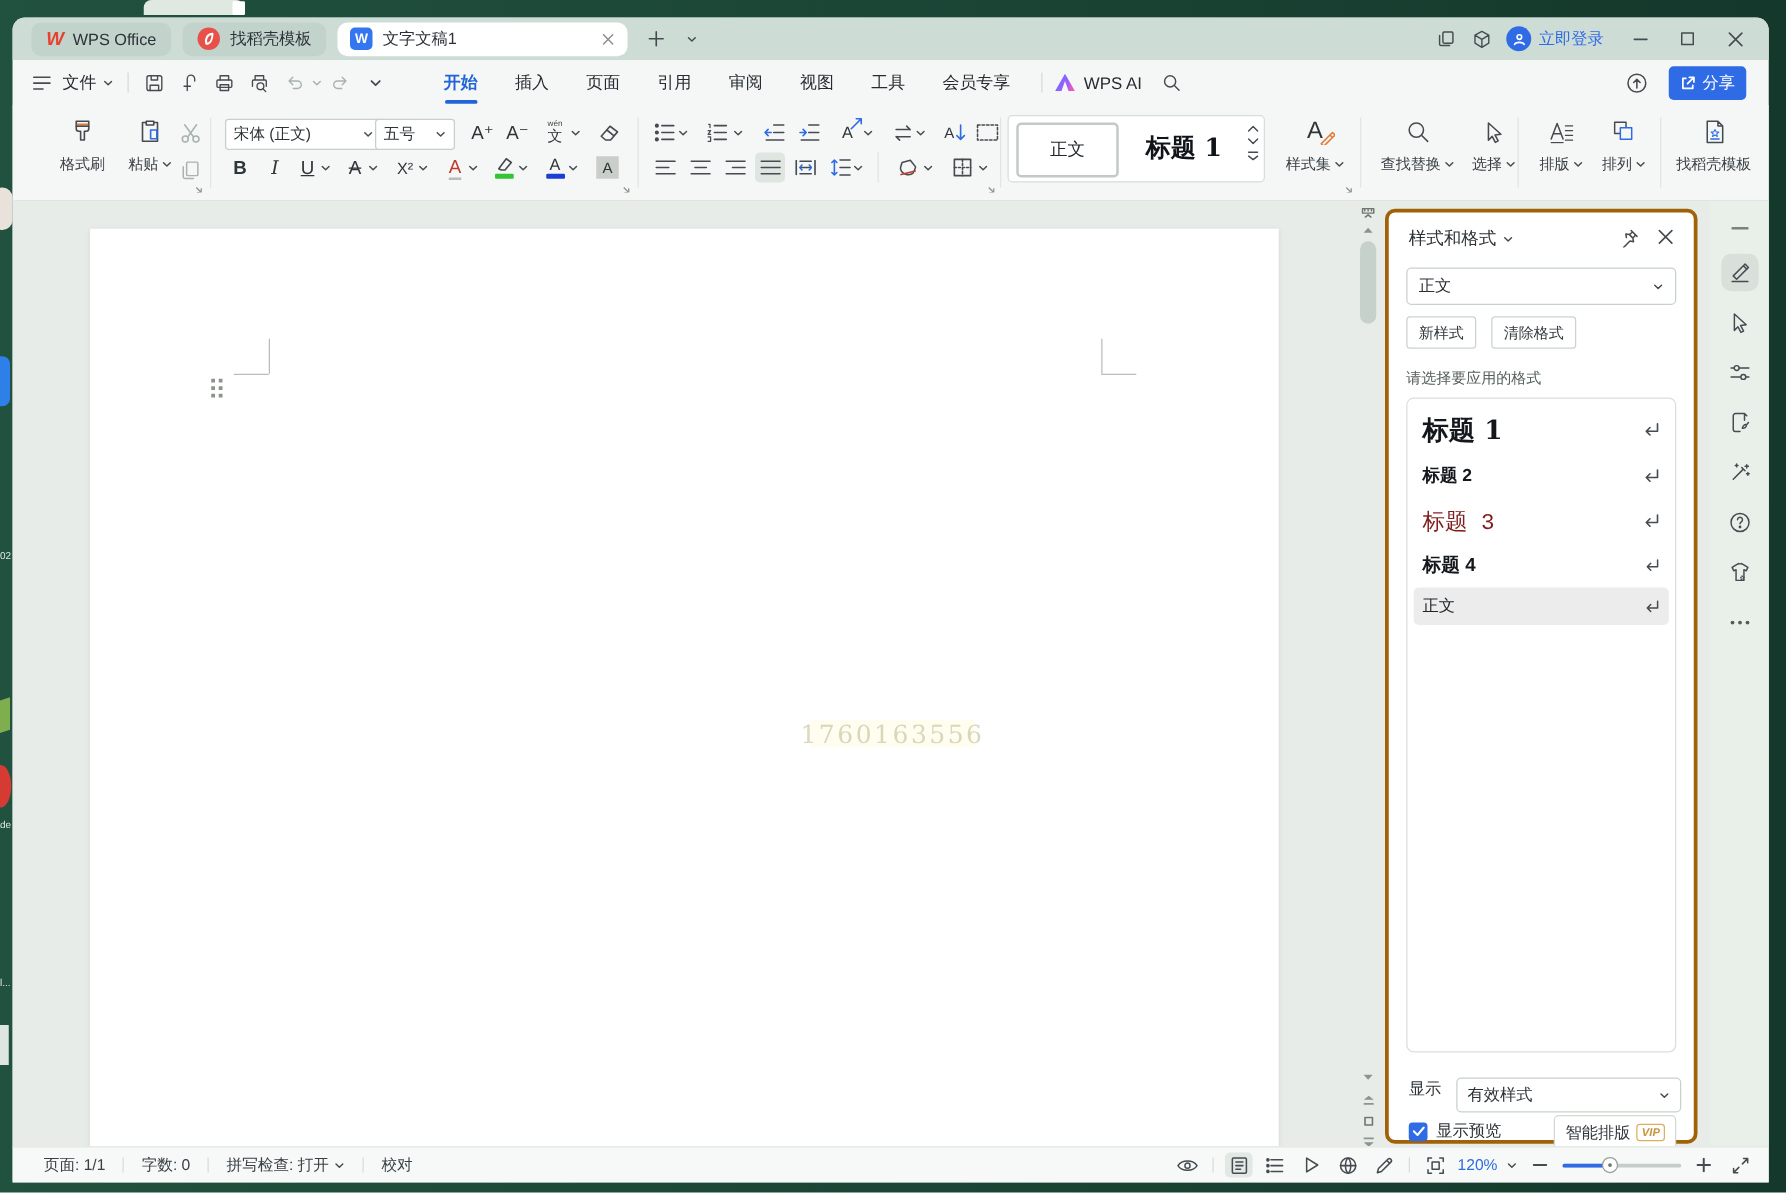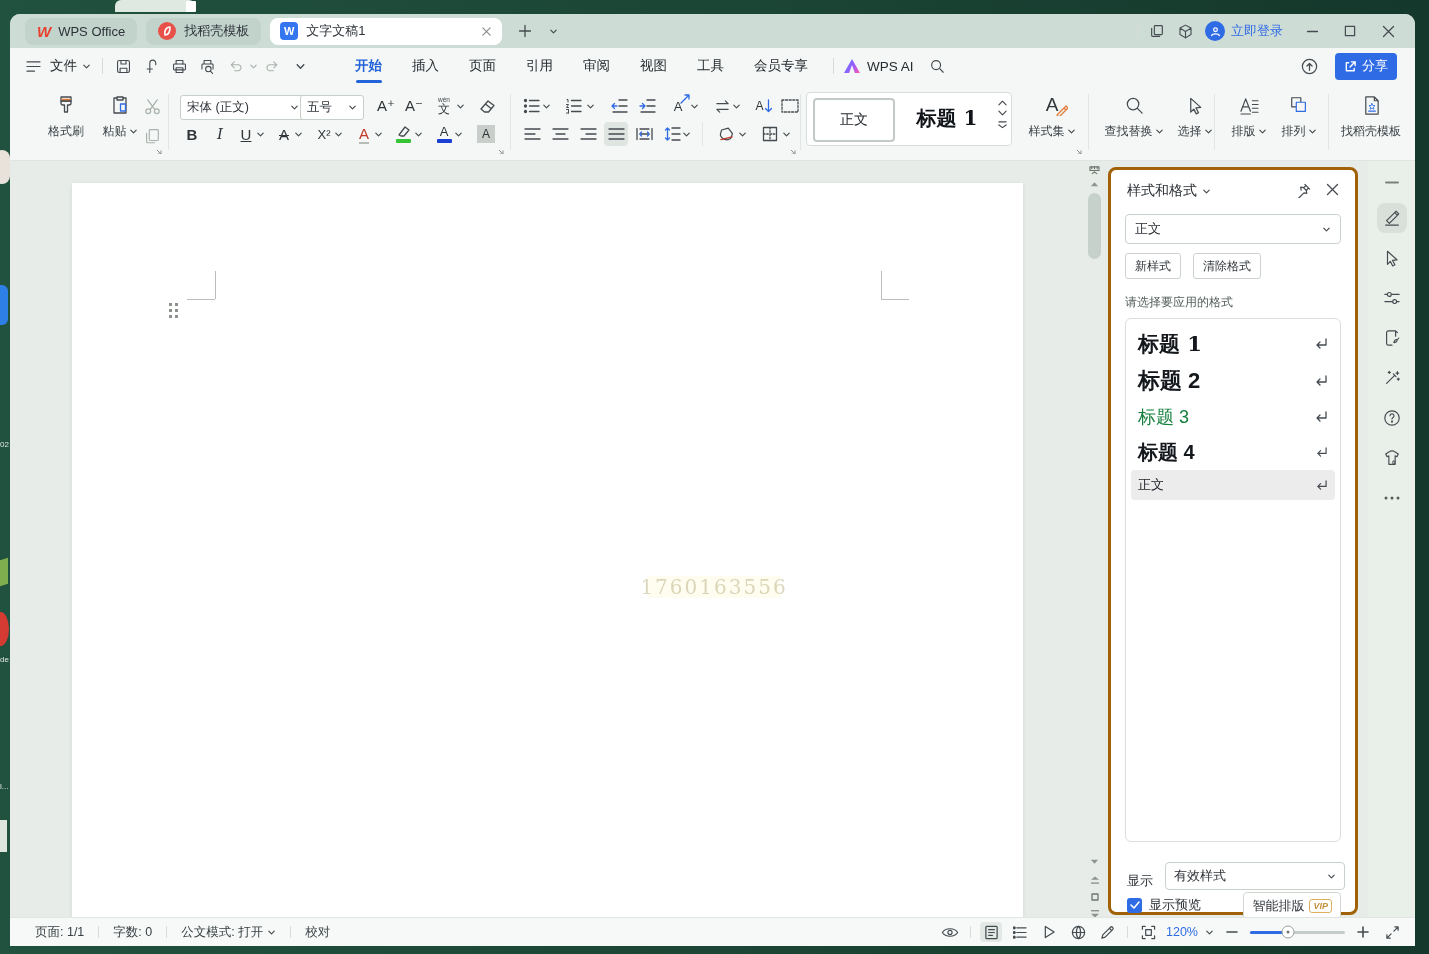--- a/index.html
+++ b/index.html
@@ -63,21 +63,21 @@
   #ptitle{position:absolute;left:16px;top:12px;font-size:14px;color:#2c3136;display:flex;align-items:center;gap:5px;}
   #pcombo{position:absolute;left:14px;top:44px;right:14px;height:28px;border:1px solid #c9d1cb;border-radius:4px;
     display:flex;align-items:center;justify-content:space-between;padding:0 9px;font-size:13px;color:#2c3136;}
   .pbtn{position:absolute;top:83px;height:24px;border:1px solid #ccd3ce;border-radius:3px;background:#fff;
     font-size:12px;color:#33383d;display:flex;align-items:center;justify-content:center;padding:0 9px;}
   #pprompt{position:absolute;left:14px;top:124px;font-size:12px;color:#55605a;}
   #plist{position:absolute;left:14px;right:14px;top:148px;height:522px;border:1px solid #d9dfda;border-radius:6px;background:#fff;overflow:hidden;}
   .pitem{position:relative;display:flex;align-items:center;justify-content:space-between;padding:0 12px;color:#14181c;}
   .pret svg{display:block;}
   .psel{background:#ececec;border-radius:4px;margin:0 5px;padding:0 7px;}
-  #pdisp{position:absolute;left:16px;top:692px;font-size:13px;color:#2c3136;display:flex;align-items:flex-end;width:218px;}
+  #pdisp{position:absolute;left:16px;top:692px;font-size:13px;color:#2c3136;display:flex;align-items:flex-start;width:218px;}
   #pdispcombo{flex:1;margin-left:12px;height:26px;border:1px solid #c9d1cb;border-radius:4px;display:flex;align-items:center;
     justify-content:space-between;padding:0 8px;font-size:13px;color:#2c3136;}
   #pprev{position:absolute;left:16px;top:726px;display:flex;align-items:center;font-size:13px;color:#2c3136;}
   #chk{width:15px;height:15px;background:#2f6be5;border-radius:3px;margin-right:7px;display:flex;align-items:center;justify-content:center;}
   #smartbtn{position:absolute;right:14px;top:722px;height:26px;border:1px solid #d2d9d3;border-radius:4px;background:#fff;
     display:flex;align-items:center;padding:0 8px;font-size:13px;color:#33383d;gap:5px;}
   #vip{border:1px solid #dcaf5e;color:#c8913c;font-size:9px;font-weight:bold;border-radius:3px;padding:1px 3px;font-style:italic;}
   
   #sidebar{position:absolute;right:0;top:0;bottom:0;width:47px;background:#e9efe9;}
   .sbicon{position:absolute;left:50%;transform:translateX(-50%);display:flex;align-items:center;justify-content:center;width:30px;height:30px;}
@@ -750,37 +750,37 @@
 
       <div id="plist">
         <div class="pitem" style="height:38px;margin-top:6px;font-family:'DejaVu Serif',serif;font-weight:700;font-size:21px;">
           <span>标题 1</span>
           <span class="pret">
               <svg class="ic" width="14" height="12" viewBox="0 0 14 12">
                 <path d="M12 1 V7 H3 M6 4 L3 7 L6 10"></path>
               </svg>
             </span>
         </div>
-        <div class="pitem" style="height:36px;font-weight:700;font-size:22px;">
+        <div class="pitem" style="height:36px;font-weight:700;font-size:14px;">
           <span>标题 2</span>
           <span class="pret">
               <svg class="ic" width="14" height="12" viewBox="0 0 14 12">
                 <path d="M12 1 V7 H3 M6 4 L3 7 L6 10"></path>
               </svg>
             </span>
         </div>
-        <div class="pitem" style="height:36px;font-family:Liberation Sans, sans-serif;font-size:18px;color:#15803d;align-items:center;">
+        <div class="pitem" style="height:36px;font-family:Liberation Mono, monospace;font-size:18px;color:#7f1d1d;align-items:center;">
           <span>标题 3</span>
           <span class="pret">
               <svg class="ic" width="14" height="12" viewBox="0 0 14 12">
                 <path d="M12 1 V7 H3 M6 4 L3 7 L6 10"></path>
               </svg>
             </span>
         </div>
-        <div class="pitem" style="height:35px;font-weight:700;font-size:20px;">
+        <div class="pitem" style="height:35px;font-weight:700;font-size:15px;">
           <span>标题 4</span>
           <span class="pret">
               <svg class="ic" width="13" height="11" viewBox="0 0 14 12">
                 <path d="M12 1 V7 H3 M6 4 L3 7 L6 10"></path>
               </svg>
             </span>
         </div>
         <div class="pitem psel" style="height:30px;font-size:13px;color:#22262b;">
           <span>正文</span>
           <span class="pret">
@@ -872,21 +872,21 @@
       </div>
     </div>
   </div>
 
   <div id="statusbar">
     <span class="stit">页面: 1/1</span>
     <span class="ssep"></span>
     <span class="stit">字数: 0</span>
     <span class="ssep"></span>
     <span class="stit">
-      <span>公文模式: 打开</span>
+      <span>拼写检查: 打开</span>
       <svg class="ic cv" viewBox="0 0 10 10">
           <path d="M2 3.5 L5 6.5 L8 3.5"></path>
         </svg>
     </span>
     <span class="ssep"></span>
     <span class="stit">校对</span>
 
     <div id="sright">
       <span class="sico">
         <svg class="ic" width="18" height="13" viewBox="0 0 20 14">

